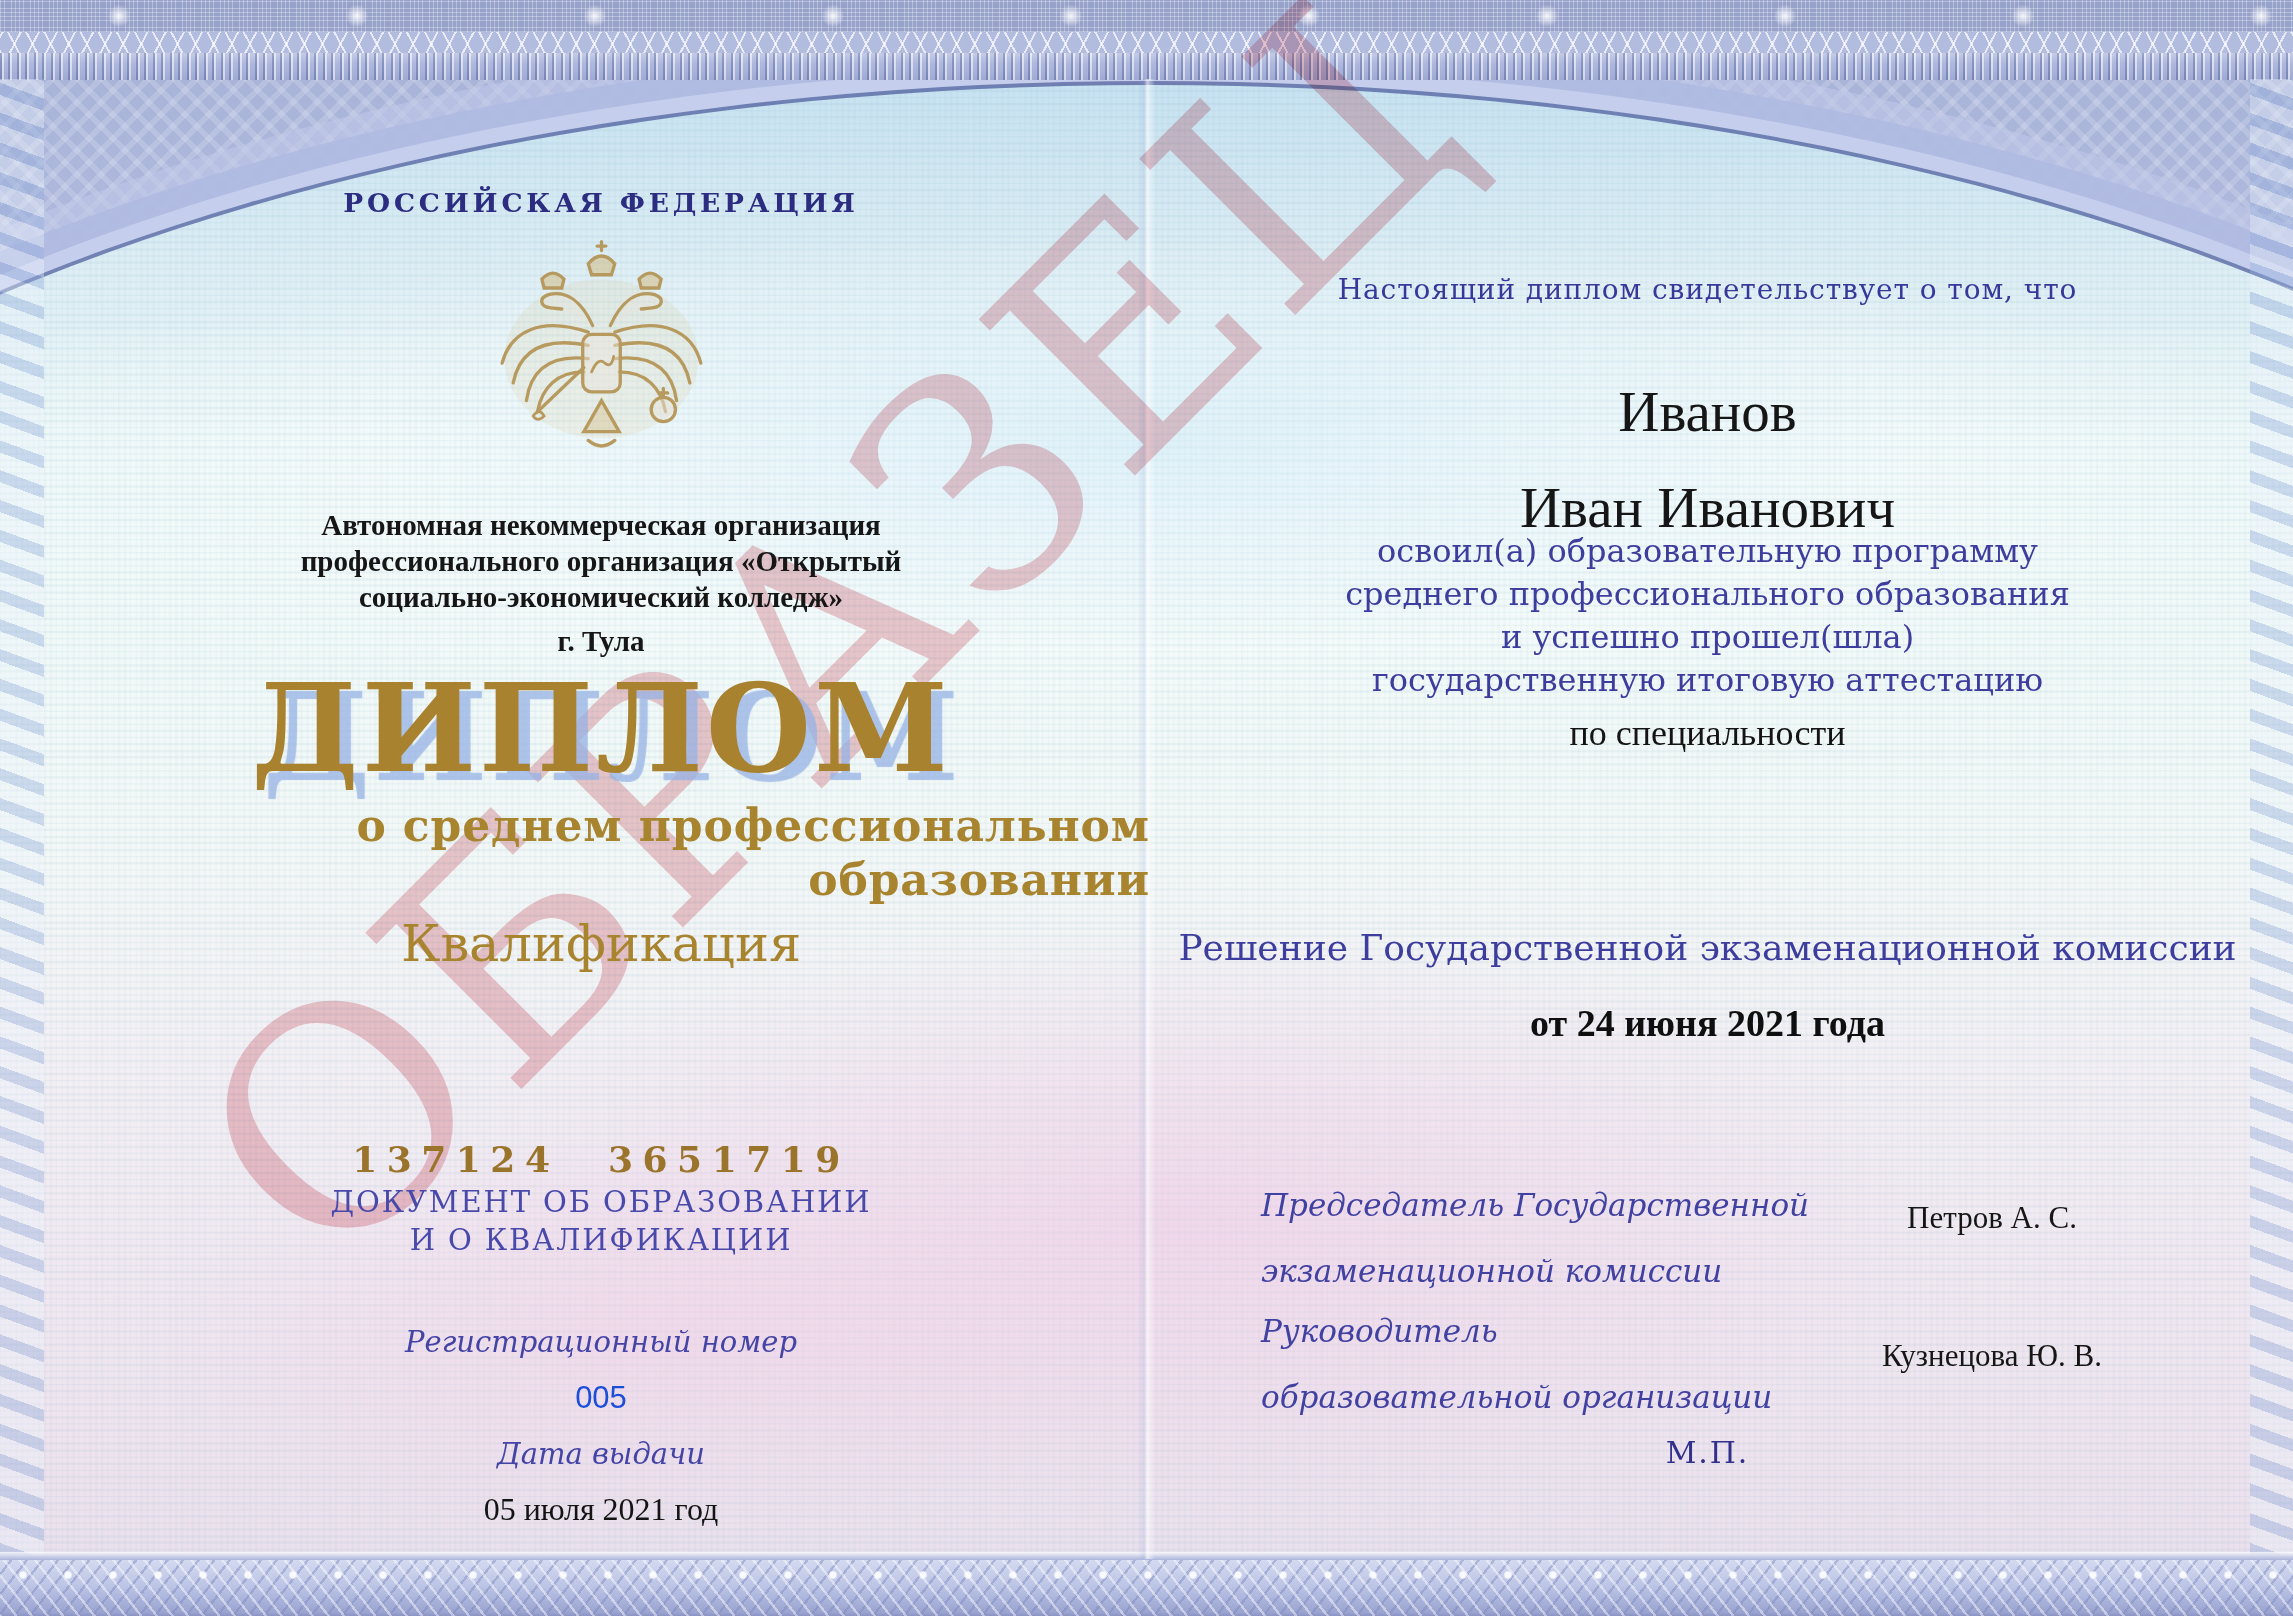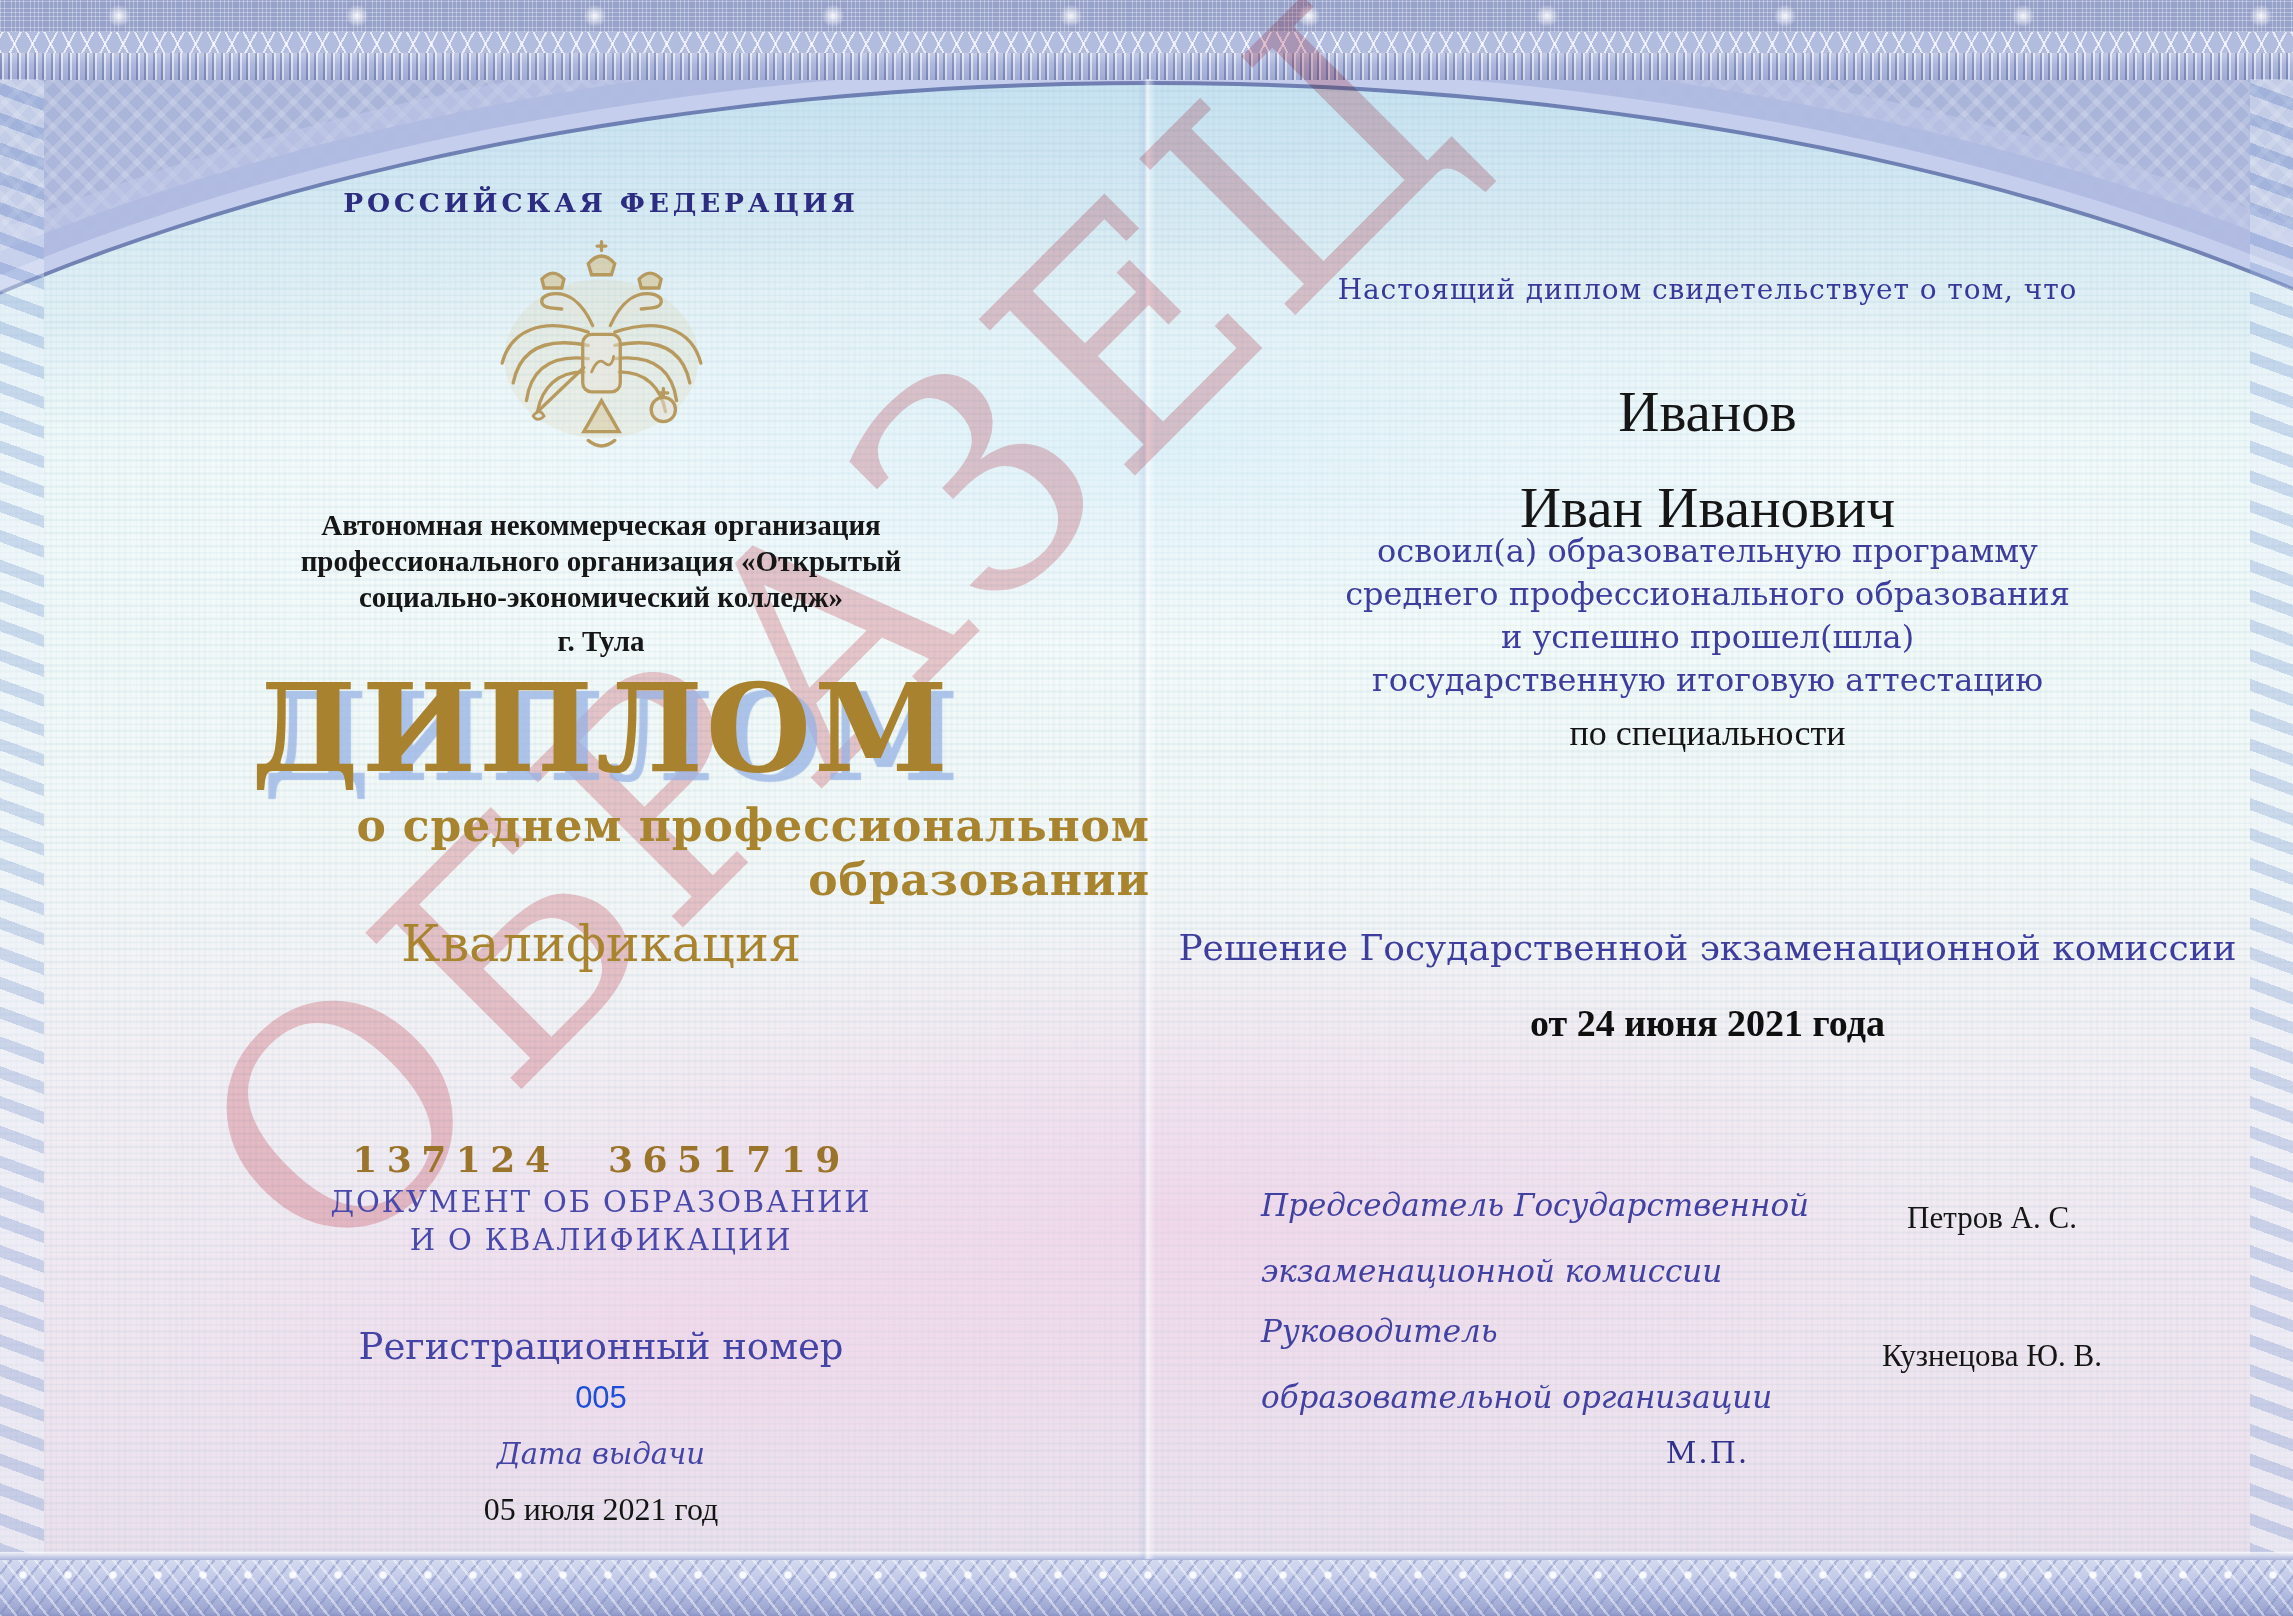--- a/index.html
+++ b/index.html
@@ -86,21 +86,21 @@
   .country{top:187px;font-size:26.5px;font-weight:600;letter-spacing:3.8px;color:#2c2c80;}
   .emblem-wrap{top:235px;}
   .org{top:507px;font-size:29px;line-height:36px;font-weight:bold;color:#161616;font-family:"Liberation Serif", serif;}
   .city{top:625px;font-size:29px;font-weight:bold;color:#161616;font-family:"Liberation Serif", serif;}
   .diploma-title{top:657px;font-size:121px;font-weight:bold;color:#a9822f;letter-spacing:2.8px;
     text-shadow:11.4px 8.5px 0.9px rgba(150,178,228,0.75);}
   .diploma-subtitle{top:799px;font-size:44px;line-height:54px;font-weight:bold;color:#a8842f;letter-spacing:0.9px;text-align:right;}
   .qualification{top:914px;font-size:51px;color:#a8842f;}
   .serial{top:1138px;font-size:36px;font-weight:bold;color:#9b742c;letter-spacing:9.5px;word-spacing:26.5px;}
   .doc-caps{top:1183px;font-size:29px;line-height:38px;color:#4949ab;letter-spacing:1.9px;}
-  .reg-label{top:1325px;font-size:37px;color:#4444a6;}
+  .reg-label{top:1325px;font-size:29px;font-style:italic;color:#4444a6;}
   .reg-value{top:1380px;font-size:31px;color:#1d4ed8;font-family:Liberation Sans, sans-serif;}
   .date-label{top:1437px;font-size:29px;font-style:italic;color:#4444a6;}
   .date-value{top:1491px;font-size:32px;color:#141414;font-family:"Liberation Serif", serif;}
   .intro{top:273px;font-size:28px;letter-spacing:0.9px;color:#38389a;}
   .holder{font-family:"Liberation Serif", serif;color:#161616;font-size:57px;}
   .holder-1{top:379px;} .holder-2{top:475px;}
   .program{top:530px;font-size:32px;line-height:43px;color:#3d3d9e;}
   .specialty{top:712px;font-size:36px;color:#141414;font-family:"Liberation Serif", serif;}
   .commission{top:927px;font-size:36px;color:#3d3d9e;}
   .decision-date{top:1001px;font-size:38px;font-weight:bold;color:#0f0f0f;font-family:"Liberation Serif", serif;text-align:center;}

